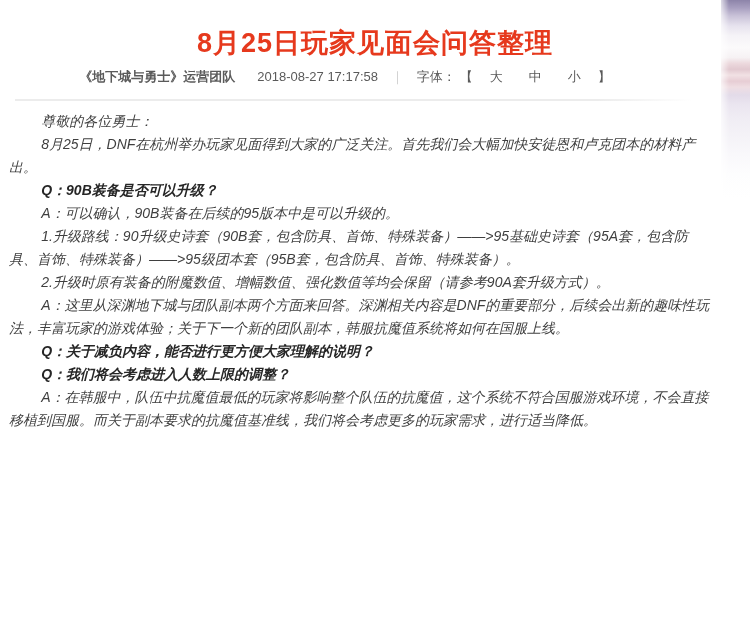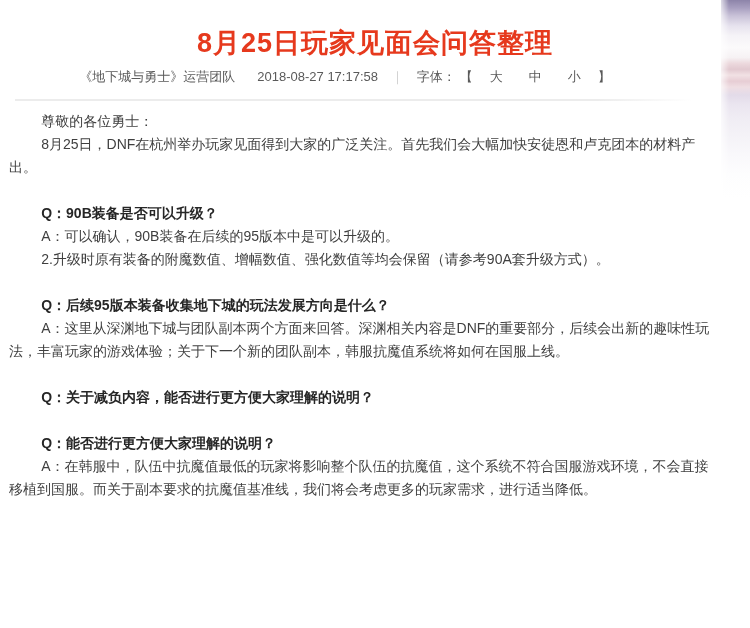--- a/index.html
+++ b/index.html
@@ -25,36 +25,36 @@
   header{padding-top:28px;}
   h1.title{
     margin:0;text-align:center;
     font-size:27px;line-height:31px;font-weight:bold;
     color:#e6391d;letter-spacing:1px;
   }
   .byline{
     margin-top:9px;text-align:center;position:relative;left:-28px;
     font-size:13px;color:#5a5a5a;line-height:18px;white-space:nowrap;
   }
-  .byline .src{margin-right:22px;}
+  .byline .src{margin-right:22px;font-weight:bold;}
   .byline .sep{color:#c9c9c9;margin:0 13px;}
   .byline .bracket{color:#5a5a5a;margin:0 4px;}
   .byline a.fs{color:#5a5a5a;text-decoration:none;margin:0 13px;cursor:pointer;}
 
   .divider{
     height:2px;margin:13px 58px 0 15px;
     background:linear-gradient(to right,#ececec 0%,#ececec 86%,rgba(236,236,236,0) 100%);
   }
 
   article{
     padding:9px 38px 0 9px;
     font-size:14px;line-height:23px;color:#3f3f3f;
   }
-  article p{margin:0;text-indent:2.3em;}
-  .qa-block{margin-top:23px;}
+  article p{margin:0;text-indent:2.3em;font-style:italic;}
+  .qa-block{}
   .qa-q{font-weight:bold;color:#262626;}
 </style>
 </head>
 <body>
 
 <div class="page">
 
   <div class="deco"></div>
 
   <header>
@@ -68,29 +68,29 @@
 
   <article>
     <div id="intro-section">
         <p>尊敬的各位勇士：</p>
         <p>8月25日，DNF在杭州举办玩家见面得到大家的广泛关注。首先我们会大幅加快安徒恩和卢克团本的材料产出。</p>
       </div>
     <div id="qa-section">
         <div class="qa-block">
           <p class="qa-q">Q：90B装备是否可以升级？</p>
           <p>A：可以确认，90B装备在后续的95版本中是可以升级的。</p>
+          <p>1.升级路线：90升级史诗套（90B套，包含防具、首饰、特殊装备）——&gt;95基础史诗套（95A套，包含防具、首饰、特殊装备）——&gt;95级团本套（95B套，包含防具、首饰、特殊装备）。</p>
           <p>2.升级时原有装备的附魔数值、增幅数值、强化数值等均会保留（请参考90A套升级方式）。</p>
         </div>
         <div class="qa-block">
-          <p class="qa-q">Q：后续95版本装备收集地下城的玩法发展方向是什么？</p>
           <p>A：这里从深渊地下城与团队副本两个方面来回答。深渊相关内容是DNF的重要部分，后续会出新的趣味性玩法，丰富玩家的游戏体验；关于下一个新的团队副本，韩服抗魔值系统将如何在国服上线。</p>
         </div>
         <div class="qa-block">
           <p class="qa-q">Q：关于减负内容，能否进行更方便大家理解的说明？</p>
         </div>
         <div class="qa-block">
-          <p class="qa-q">Q：能否进行更方便大家理解的说明？</p>
+          <p class="qa-q">Q：我们将会考虑进入人数上限的调整？</p>
           <p>A：在韩服中，队伍中抗魔值最低的玩家将影响整个队伍的抗魔值，这个系统不符合国服游戏环境，不会直接移植到国服。而关于副本要求的抗魔值基准线，我们将会考虑更多的玩家需求，进行适当降低。</p>
         </div>
       </div>
   </article>
 
 </div>
 
 </body></html>

